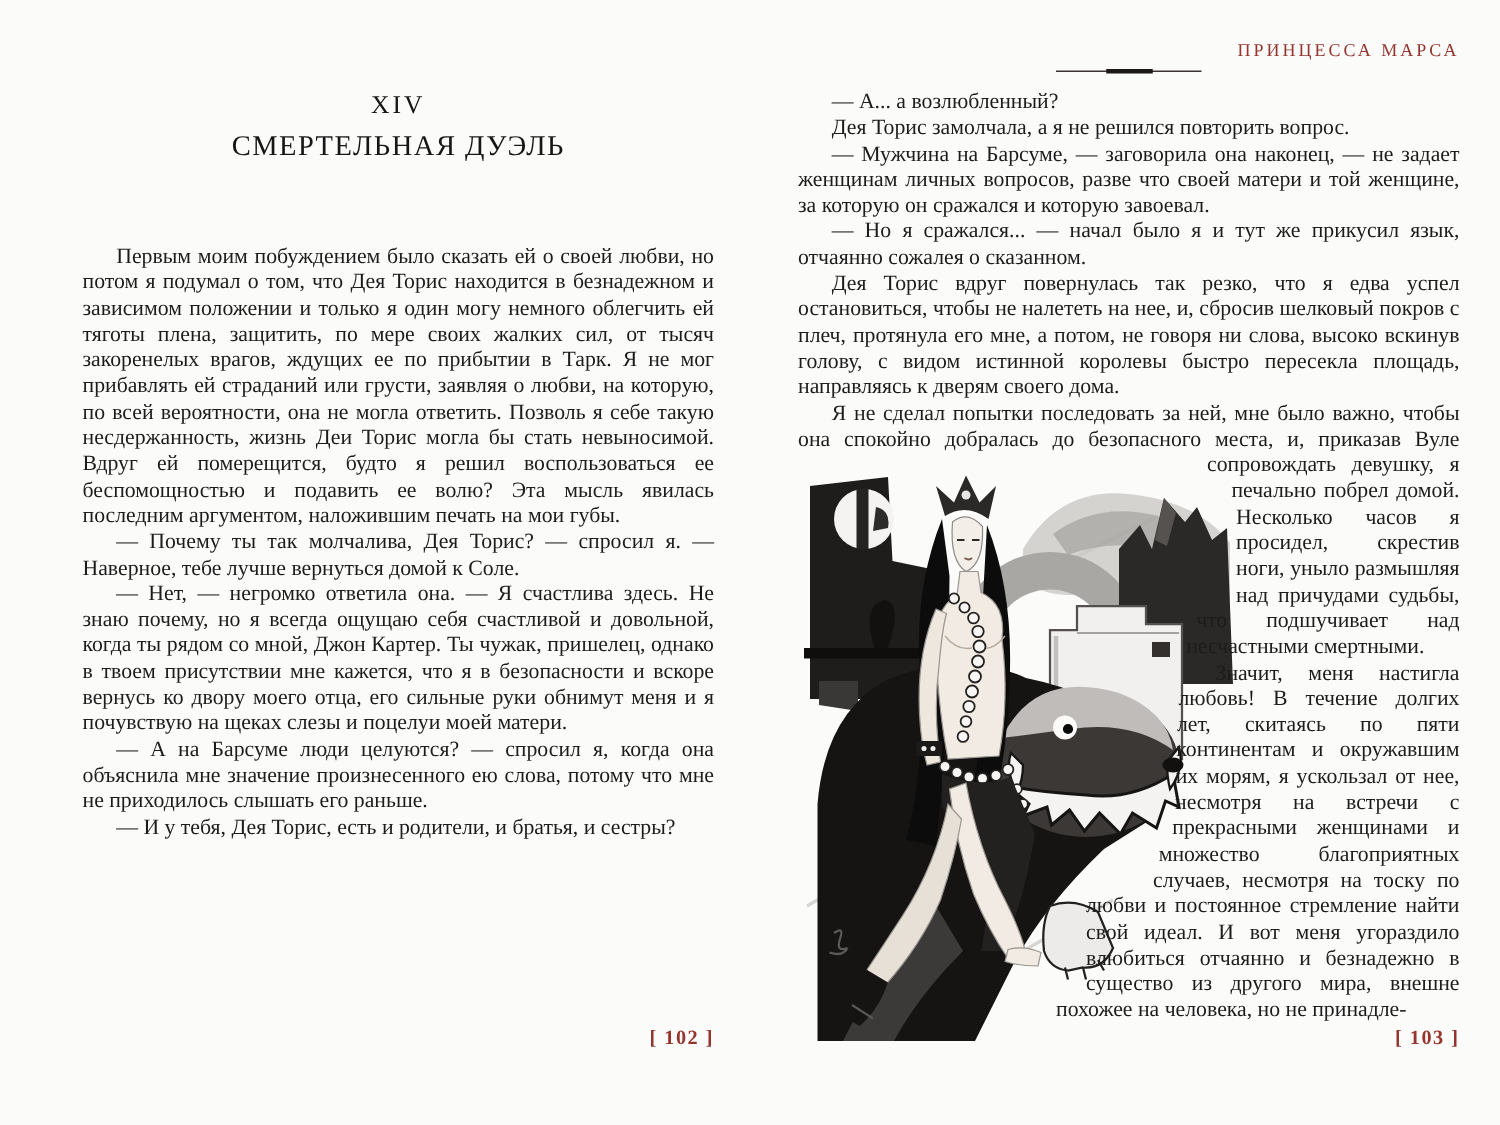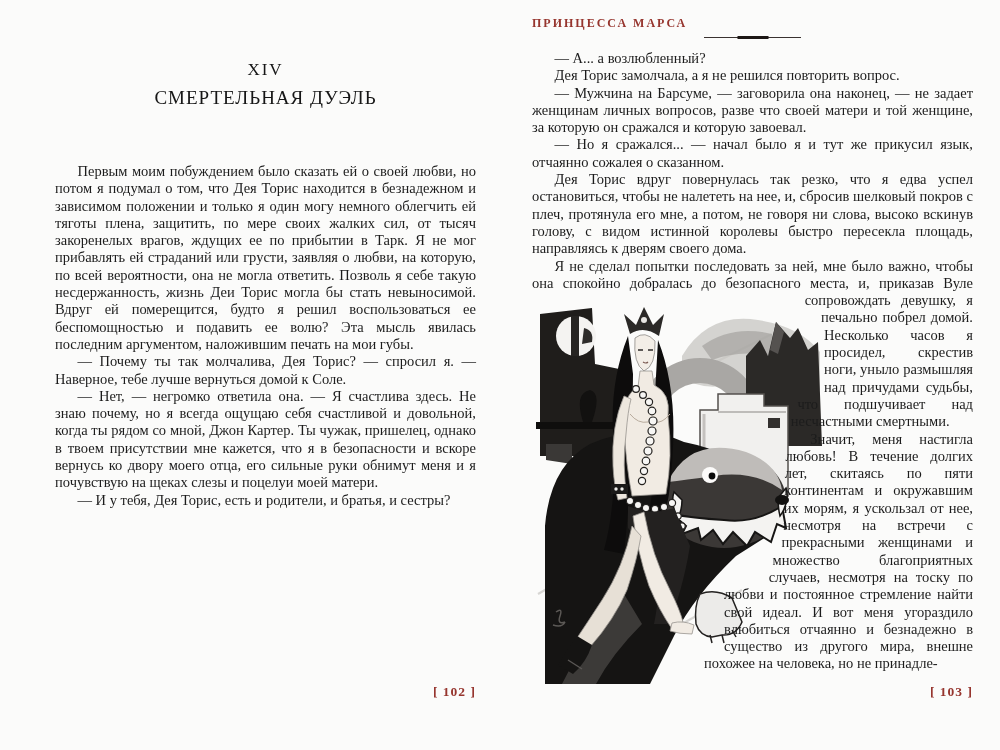--- a/index.html
+++ b/index.html
@@ -14,21 +14,21 @@
   .page-left{left:55px;width:421px;}
   .page-right{left:532px;width:441px;}
 
   
   .chapter-head{margin-top:60px;text-align:center;font-weight:normal;color:#161616;}
   .chapter-number{font-size:17px;letter-spacing:2px;}
   .chapter-title{font-size:19px;letter-spacing:1px;margin-top:7px;}
   .page-left .body-text{margin-top:54px;}
 
   
-  .running-head{margin-top:16px;text-align:left;font-weight:bold;
+  .running-head{margin-top:26px;text-align:right;font-weight:normal;
     font-size:12px;letter-spacing:2px;color:#96352e;}
   .head-rule{position:relative;width:97px;height:1px;background:#3a3230;margin:6px auto 0;}
   .head-rule::after{content:"";position:absolute;left:50%;top:-1px;width:31px;height:3px;
     background:#1d1715;transform:translateX(-50%);}
   .page-right .body-text{margin-top:12px;}
 
   
   .body-text p{
     margin:0;font-size:14.5px;line-height:17.3px;
     text-align:justify;text-indent:1.55em;
@@ -56,20 +56,21 @@
 
   <div class="page page-left">
     <div class="chapter-head">
       <div class="chapter-number">XIV</div>
       <div class="chapter-title">СМЕРТЕЛЬНАЯ ДУЭЛЬ</div>
     </div>
     <div class="body-text">
       <p>Первым моим побуждением было сказать ей о своей любви, но потом я подумал о том, что Дея Торис находится в безнадежном и зависимом положении и только я один могу немного облегчить ей тяготы плена, защитить, по мере своих жалких сил, от тысяч закоренелых врагов, ждущих ее по прибытии в Тарк. Я не мог прибавлять ей страданий или грусти, заявляя о любви, на которую, по всей вероятности, она не могла ответить. Позволь я себе такую несдержанность, жизнь Деи Торис могла бы стать невыносимой. Вдруг ей померещится, будто я решил воспользоваться ее беспомощностью и подавить ее волю? Эта мысль явилась последним аргументом, наложившим печать на мои губы.</p>
       <p>— Почему ты так молчалива, Дея Торис? — спросил я. — Наверное, тебе лучше вернуться домой к Соле.</p>
       <p>— Нет, — негромко ответила она. — Я счастлива здесь. Не знаю почему, но я всегда ощущаю себя счастливой и довольной, когда ты рядом со мной, Джон Картер. Ты чужак, пришелец, однако в твоем присутствии мне кажется, что я в безопасности и вскоре вернусь ко двору моего отца, его сильные руки обнимут меня и я почувствую на щеках слезы и поцелуи моей матери.</p>
+      <p>— А на Барсуме люди целуются? — спросил я, когда она объяснила мне значение произнесенного ею слова, потому что мне не приходилось слышать его раньше.</p>
       <p>— И у тебя, Дея Торис, есть и родители, и братья, и сестры?</p>
     </div>
     <div class="folio">[ 102 ]</div>
   </div>
 
   <div class="page page-right">
     <div class="running-head">ПРИНЦЕССА МАРСА</div>
     <div class="head-rule"></div>
 
     <div class="body-text">

